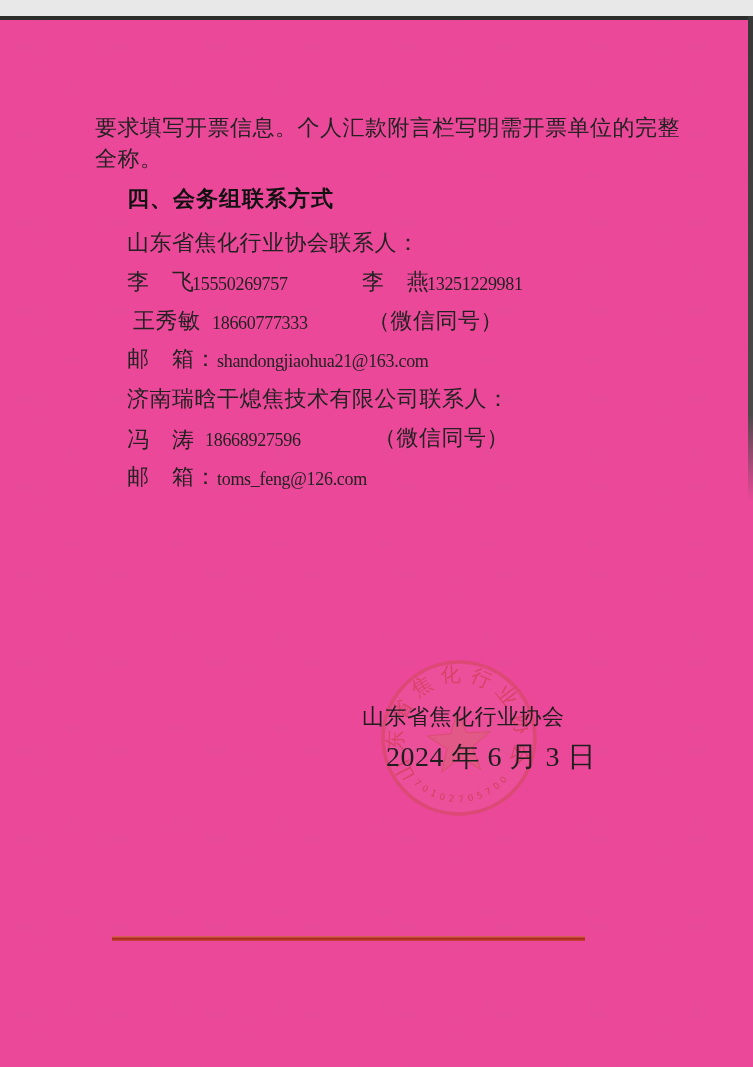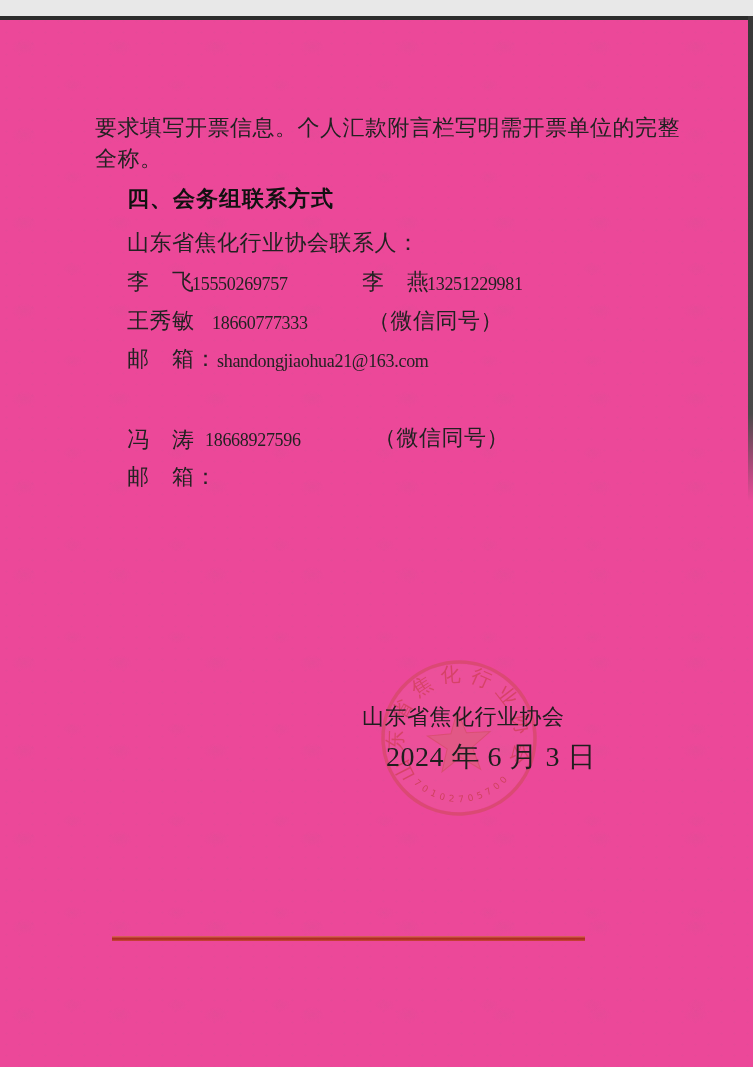--- a/index.html
+++ b/index.html
@@ -49,33 +49,35 @@
 
   <div class="seg cjk" style="left:127px;top:214px">山东省焦化行业协会联系人：</div>
 
   <div class="seg heading" style="left:127px;top:170px">四、会务组联系方式</div>
 
   <div class="seg cjk" style="left:127px;top:253px">李　飞</div>
   <div class="seg latin" style="left:192px;top:255px">15550269757</div>
   <div class="seg cjk" style="left:362px;top:253px">李　燕</div>
   <div class="seg latin" style="left:427px;top:255px">13251229981</div>
 
-  <div class="seg cjk" style="left:127px;top:292px">王秀敏</div>
+  <div class="seg cjk" style="left:133px;top:292px">王秀敏</div>
   <div class="seg latin" style="left:212px;top:294px">18660777333</div>
   <div class="seg cjk" style="left:368px;top:292px">（微信同号）</div>
 
   <div class="seg cjk" style="left:127px;top:330px">邮　箱：</div>
   <div class="seg latin" style="left:217px;top:332px">shandongjiaohua21@163.com</div>
 
+  <div class="seg cjk" style="left:127px;top:370px">济南瑞晗干熄焦技术有限公司联系人：</div>
 
   <div class="seg cjk" style="left:127px;top:411px">冯　涛</div>
   <div class="seg latin" style="left:205px;top:411px">18668927596</div>
   <div class="seg cjk" style="left:374px;top:409px">（微信同号）</div>
 
   <div class="seg cjk" style="left:127px;top:448px">邮　箱：</div>
+  <div class="seg latin" style="left:217px;top:450px">toms_feng@126.com</div>
 
 
   <div class="seal-wrap">
     <svg width="172" height="172" viewBox="0 0 172 172">
       <circle cx="86" cy="86" r="74" fill="rgba(235,160,165,0.10)"></circle>
       <circle cx="86" cy="86" r="76" fill="none" stroke="rgba(205,75,85,0.55)" stroke-width="3.5"></circle>
       <polygon points="86,59 93.8,81.3 117.4,81.8 98.6,96.1 105.4,118.7 86,105.2 66.6,118.7 73.4,96.1 54.6,81.8 78.2,81.3" fill="rgba(213,100,108,0.42)" stroke="rgba(203,70,80,0.45)" stroke-width="1"></polygon>
       <defs>
         <path id="sealTopArc" d="M 45.7,126.3 A 57,57 0 1 1 126.3,126.3" fill="none"></path>
         <path id="sealBottomArc" d="M 34.9,124.5 A 64,64 0 0 0 137.1,124.5" fill="none"></path>

